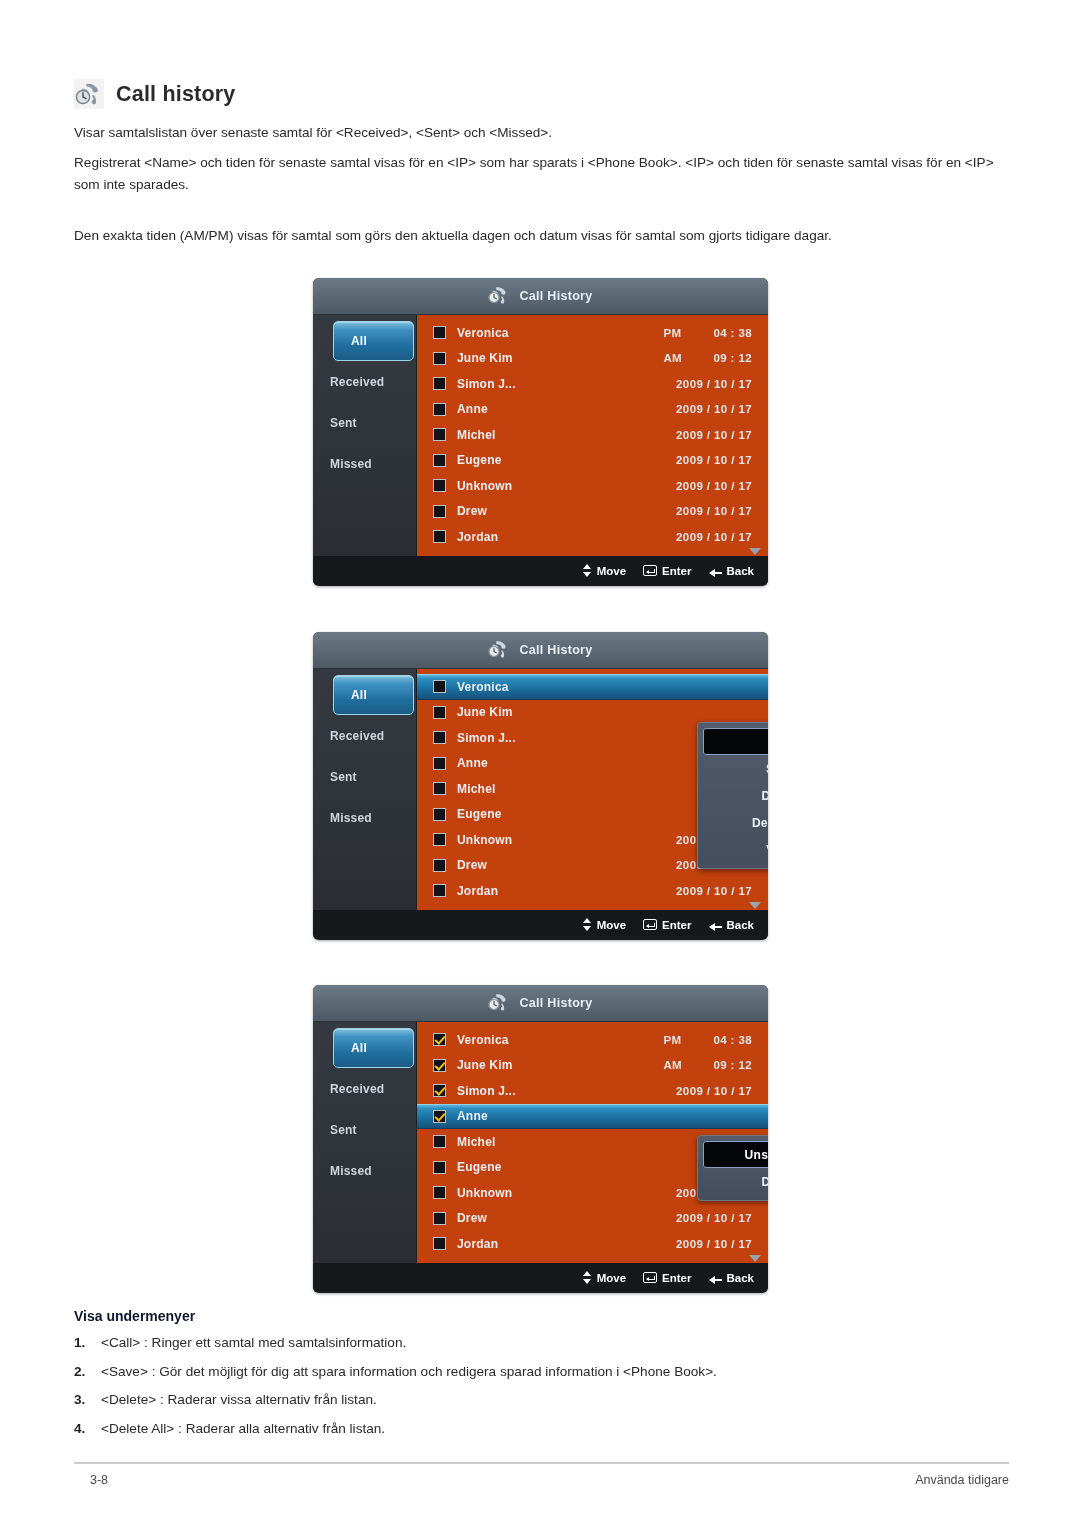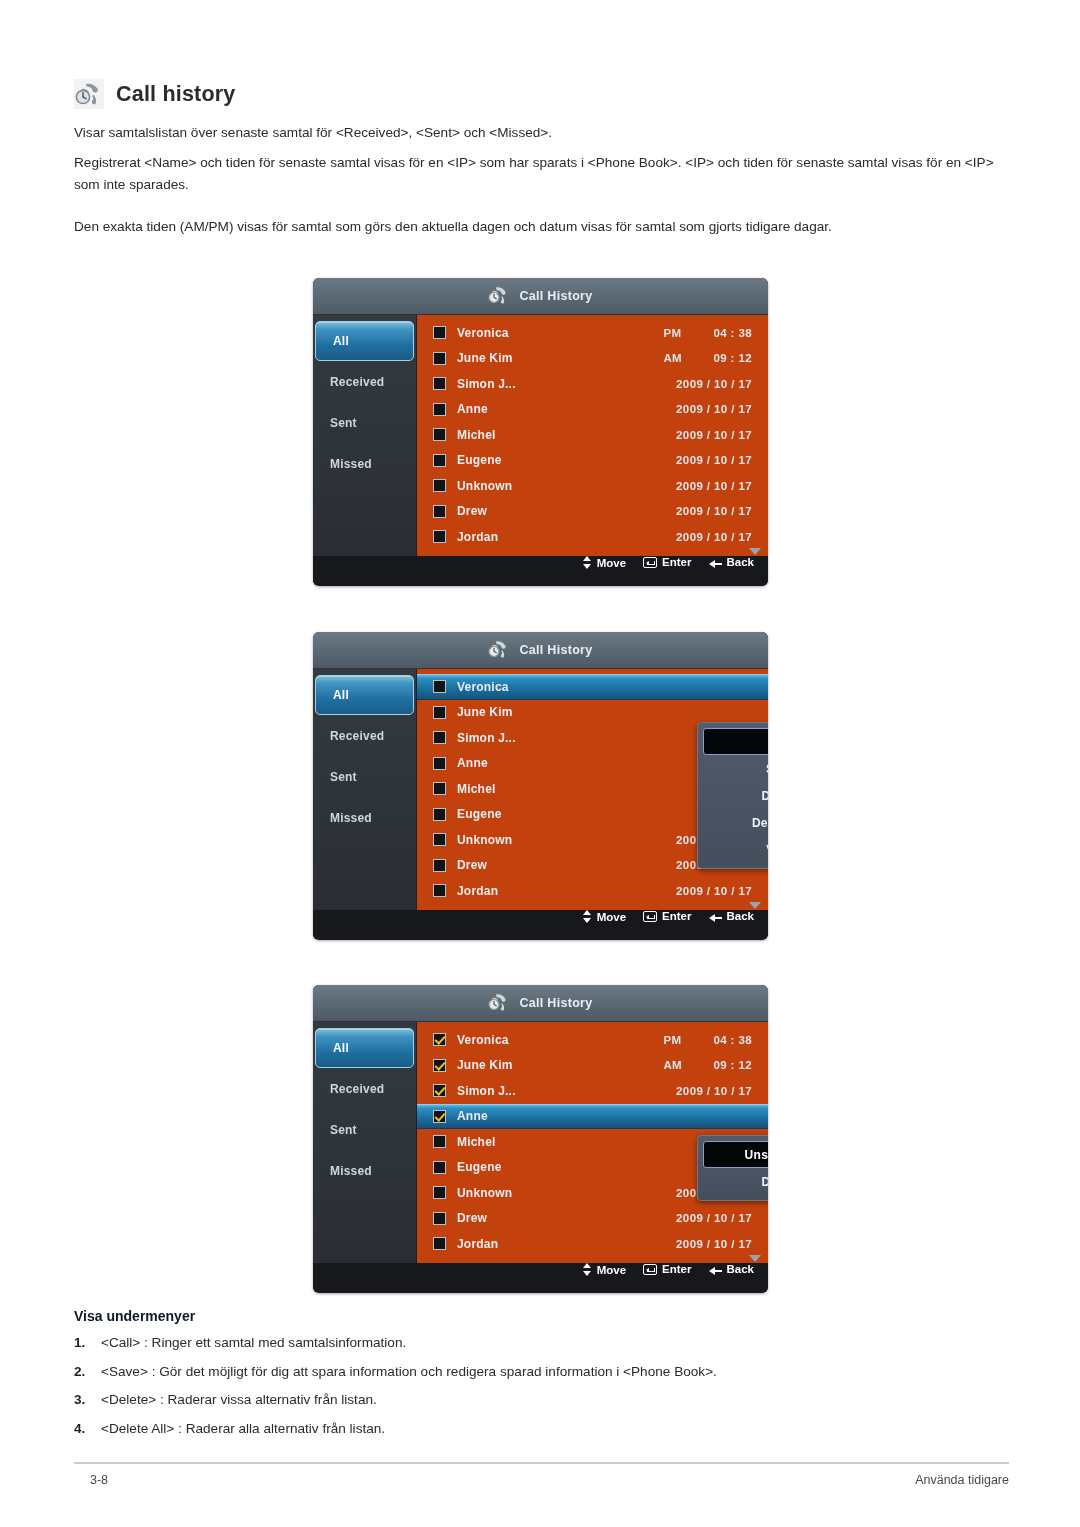--- a/index.html
+++ b/index.html
@@ -41,21 +41,21 @@
   .para {
     position: absolute;
     left: 74px;
     width: 935px;
     font-size: 13.6px;
     line-height: 22px;
     color: #2a2a2a;
   }
   #para1 { top: 122px; }
   #para2 { top: 152px; }
-  #para3 { top: 216px; }
+  #para3 { top: 225px; }
 
   
   .osd {
     position: absolute;
     width: 455px;
     border-radius: 6px;
     overflow: hidden;
     background: #1b1d22;
     box-shadow: 0 1px 3px rgba(0,0,0,0.35);
     font-family: "Liberation Sans", sans-serif;
@@ -102,21 +102,21 @@
     padding-left: 17px;
     color: #cfd6dc;
     font-size: 12px;
     font-weight: bold;
     letter-spacing: 0.2px;
   }
   .side-item.active {
     background: linear-gradient(to bottom, #7fc0dd 0%, #3f93c2 20%, #1f6f9f 62%, #1b5d86 100%);
     border: 1px solid #9ed4ea;
     border-radius: 5px;
-    margin: 0 2px 0 2px;
+    margin: 0 2px 0 20px;
     height: 40px;
     color: #ffffff;
     box-shadow: inset 0 1px 0 rgba(255,255,255,0.35);
   }
 
   .osd-list {
     flex: 1;
     position: relative;
     background: #c2410c;
     padding: 5px 0 0 0;
@@ -177,21 +177,21 @@
     width: 0; height: 0;
     border-left: 6px solid transparent;
     border-right: 6px solid transparent;
     border-top: 7px solid #9aa3ab;
   }
 
   .osd-footer {
     height: 29px;
     background: #16181c;
     display: flex;
-    align-items: flex-start;
+    align-items: center;
     justify-content: flex-end;
     gap: 17px;
     padding-right: 14px;
   }
   .fkey {
     display: flex;
     align-items: center;
     gap: 5px;
     color: #ffffff;
     font-size: 11.5px;

